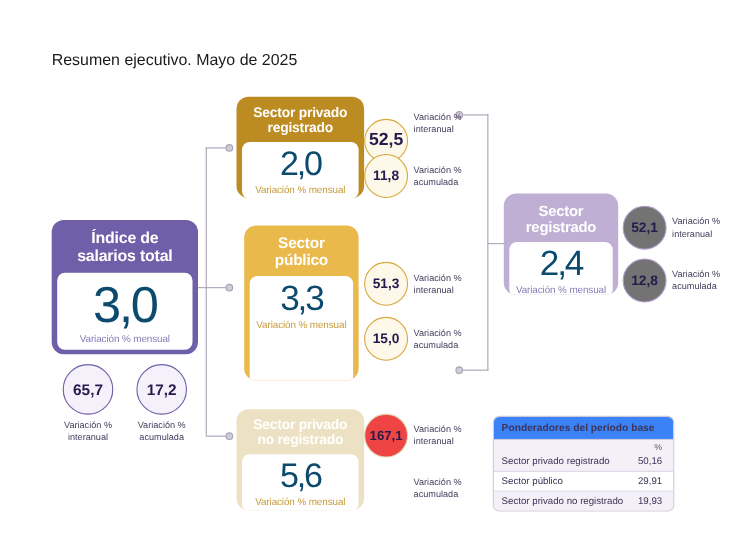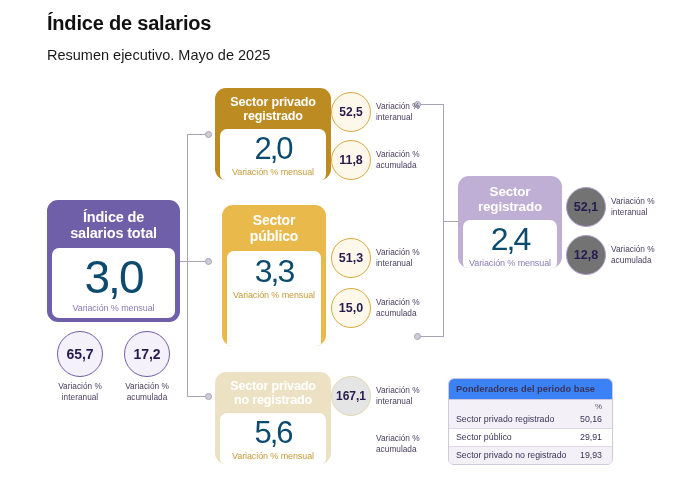--- a/index.html
+++ b/index.html
@@ -92,21 +92,21 @@
 
   
   .bubble{
     position:absolute;border-radius:50%;
     display:flex;align-items:center;justify-content:center;
     font-weight:bold;box-sizing:border-box;
   }
   .bubble.purple{border:1.6px solid #6f5ea8;background:#f4f1fa;color:#261b4e;}
   .bubble.lav{border:1.6px solid #b09ccb;background:#737373;color:#261b4e;}
   .bubble.gold{border:1.6px solid #d6a93c;background:#fdf8ea;color:#261b4e;}
-  .bubble.cream{border:1.6px solid #e2d7b4;background:#e5e5e5;color:#261b4e;}
+  .bubble.cream{border:1.6px solid #e2d7b4;background:#ef4444;color:#261b4e;}
 
   .bub-label{
     position:absolute;font-size:8.3px;color:#4a4060;line-height:1.28;
   }
   .bub-label.center{text-align:center;}
 
   
   .ln{position:absolute;background:#a9a3b5;}
   .ln.h{height:1px;} .ln.v{width:1px;}
   .node{
@@ -137,21 +137,20 @@
   }
   #weights .w-row:last-child{border-bottom:none;}
   #weights .w-row.alt{background:#f3f0f7;}
   #weights .w-row .w-val{font-variant-numeric:tabular-nums;}
 </style>
 </head>
 <body>
 
 <div id="stage">
 
-  <div class="page-title">Índice de salarios</div>
   <div class="page-subtitle">Resumen ejecutivo. Mayo de 2025</div>
 
   <div class="ln h" style="left:180px;top:261px;width:28px;"></div>
   <div class="ln v" style="left:187px;top:134px;height:262px;"></div>
   <div class="ln h" style="left:187px;top:134px;width:21px;"></div>
   <div class="ln h" style="left:187px;top:396px;width:21px;"></div>
   <div class="node" style="left:205px;top:131px;"></div>
   <div class="node" style="left:205px;top:258px;"></div>
   <div class="node" style="left:205px;top:393px;"></div>
 
@@ -189,21 +188,21 @@
     <div class="card-head">
       <span>Sector privado</span><br>
       <span>registrado</span>
     </div>
     <div class="card-body">
       <div class="big-val">2,0</div>
       <div class="unit gold">Variación % mensual</div>
     </div>
   </div>
 
-  <div class="bubble gold" style="left:331px;top:92px;width:40px;height:40px;font-size:12px;">52,5</div>
+  <div class="bubble gold" style="left:331px;top:108px;width:40px;height:40px;font-size:16px;">52,5</div>
   <div class="bub-label" style="left:376px;top:101px;width:62px;">
     <span>Variación %</span><br>
     <span>interanual</span>
   </div>
 
   <div class="bubble gold" style="left:331px;top:140px;width:40px;height:40px;font-size:12.5px;">11,8</div>
   <div class="bub-label" style="left:376px;top:149px;width:62px;">
     <span>Variación %</span><br>
     <span>acumulada</span>
   </div>

